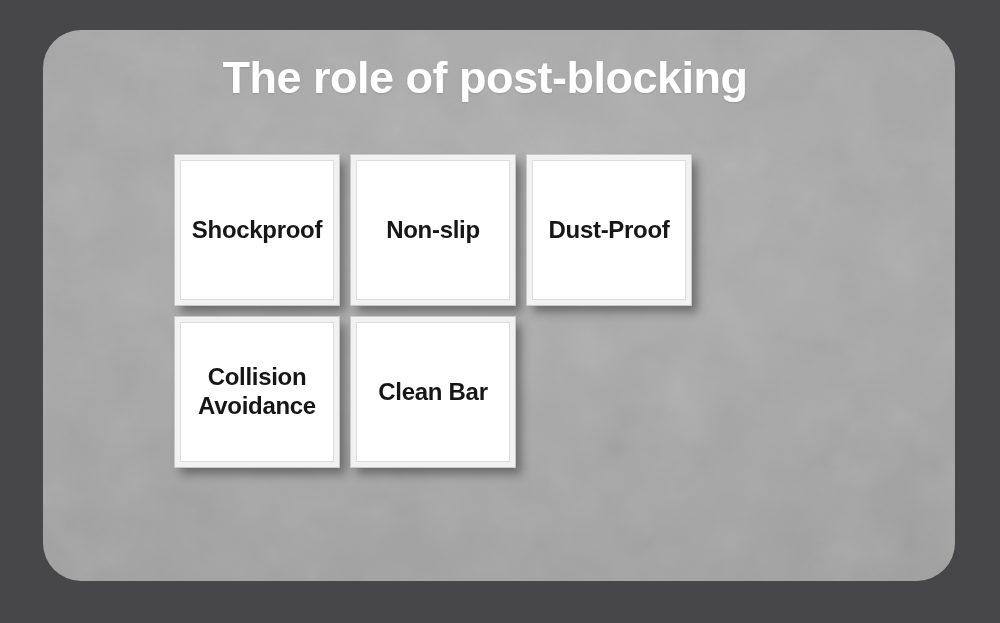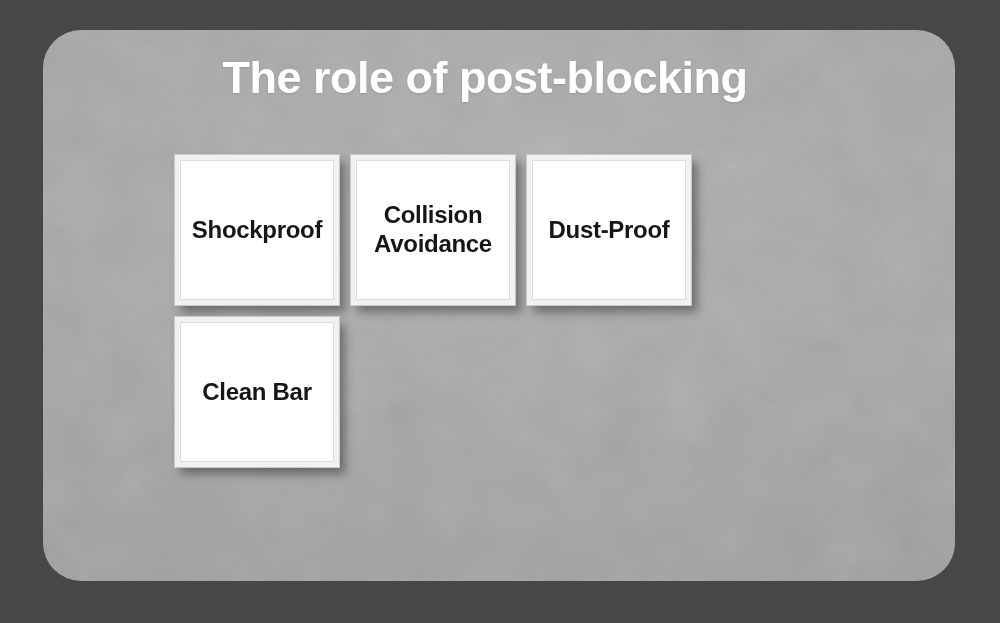--- a/index.html
+++ b/index.html
@@ -97,24 +97,27 @@
       <rect width="100%" height="100%" filter="url(#mottle)"></rect>
     </svg>
 
     <h1 class="title">The role of post-blocking</h1>
 
     <div class="grid">
       <div class="box">
         <span class="box-label">Shockproof</span>
       </div>
       <div class="box">
-        <span class="box-label">Collision Avoidance</span>
+        <span class="box-label">Non-slip</span>
       </div>
       <div class="box">
         <span class="box-label">Dust-Proof</span>
+      </div>
+      <div class="box">
+        <span class="box-label">Collision Avoidance</span>
       </div>
       <div class="box">
         <span class="box-label">Clean Bar</span>
       </div>
     </div>
 
   </div>
 </div>
 
 </body></html>

